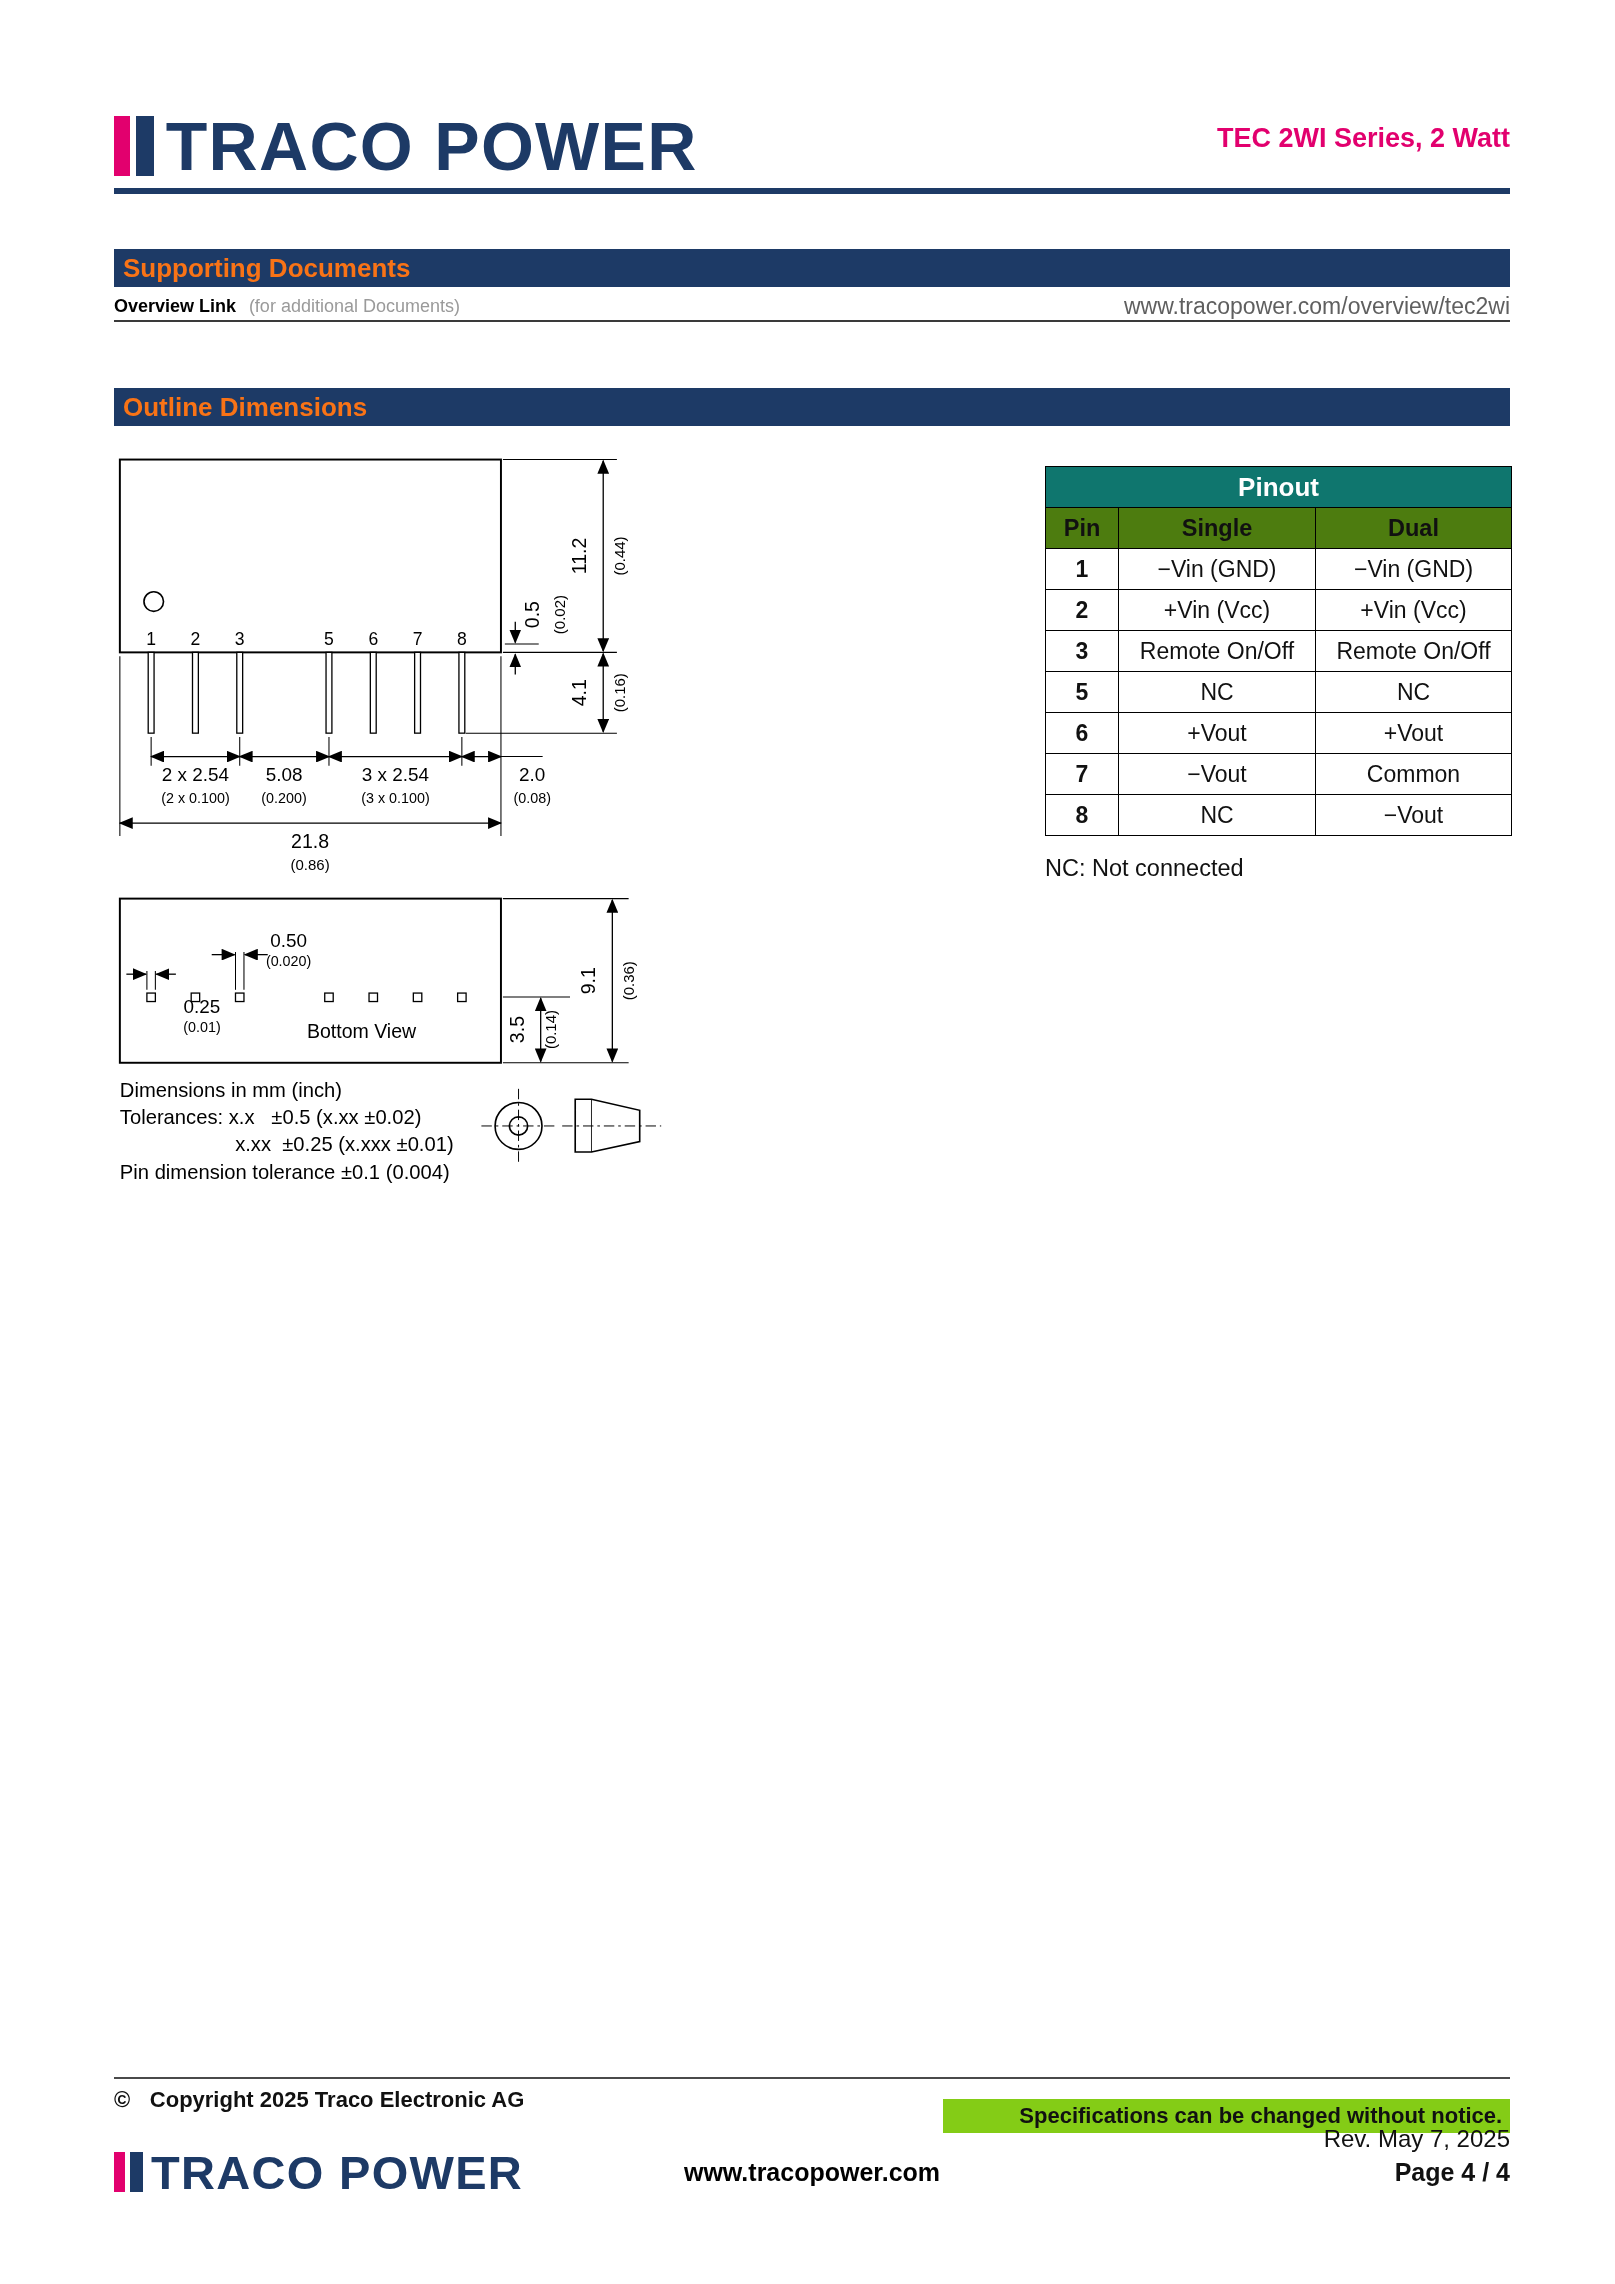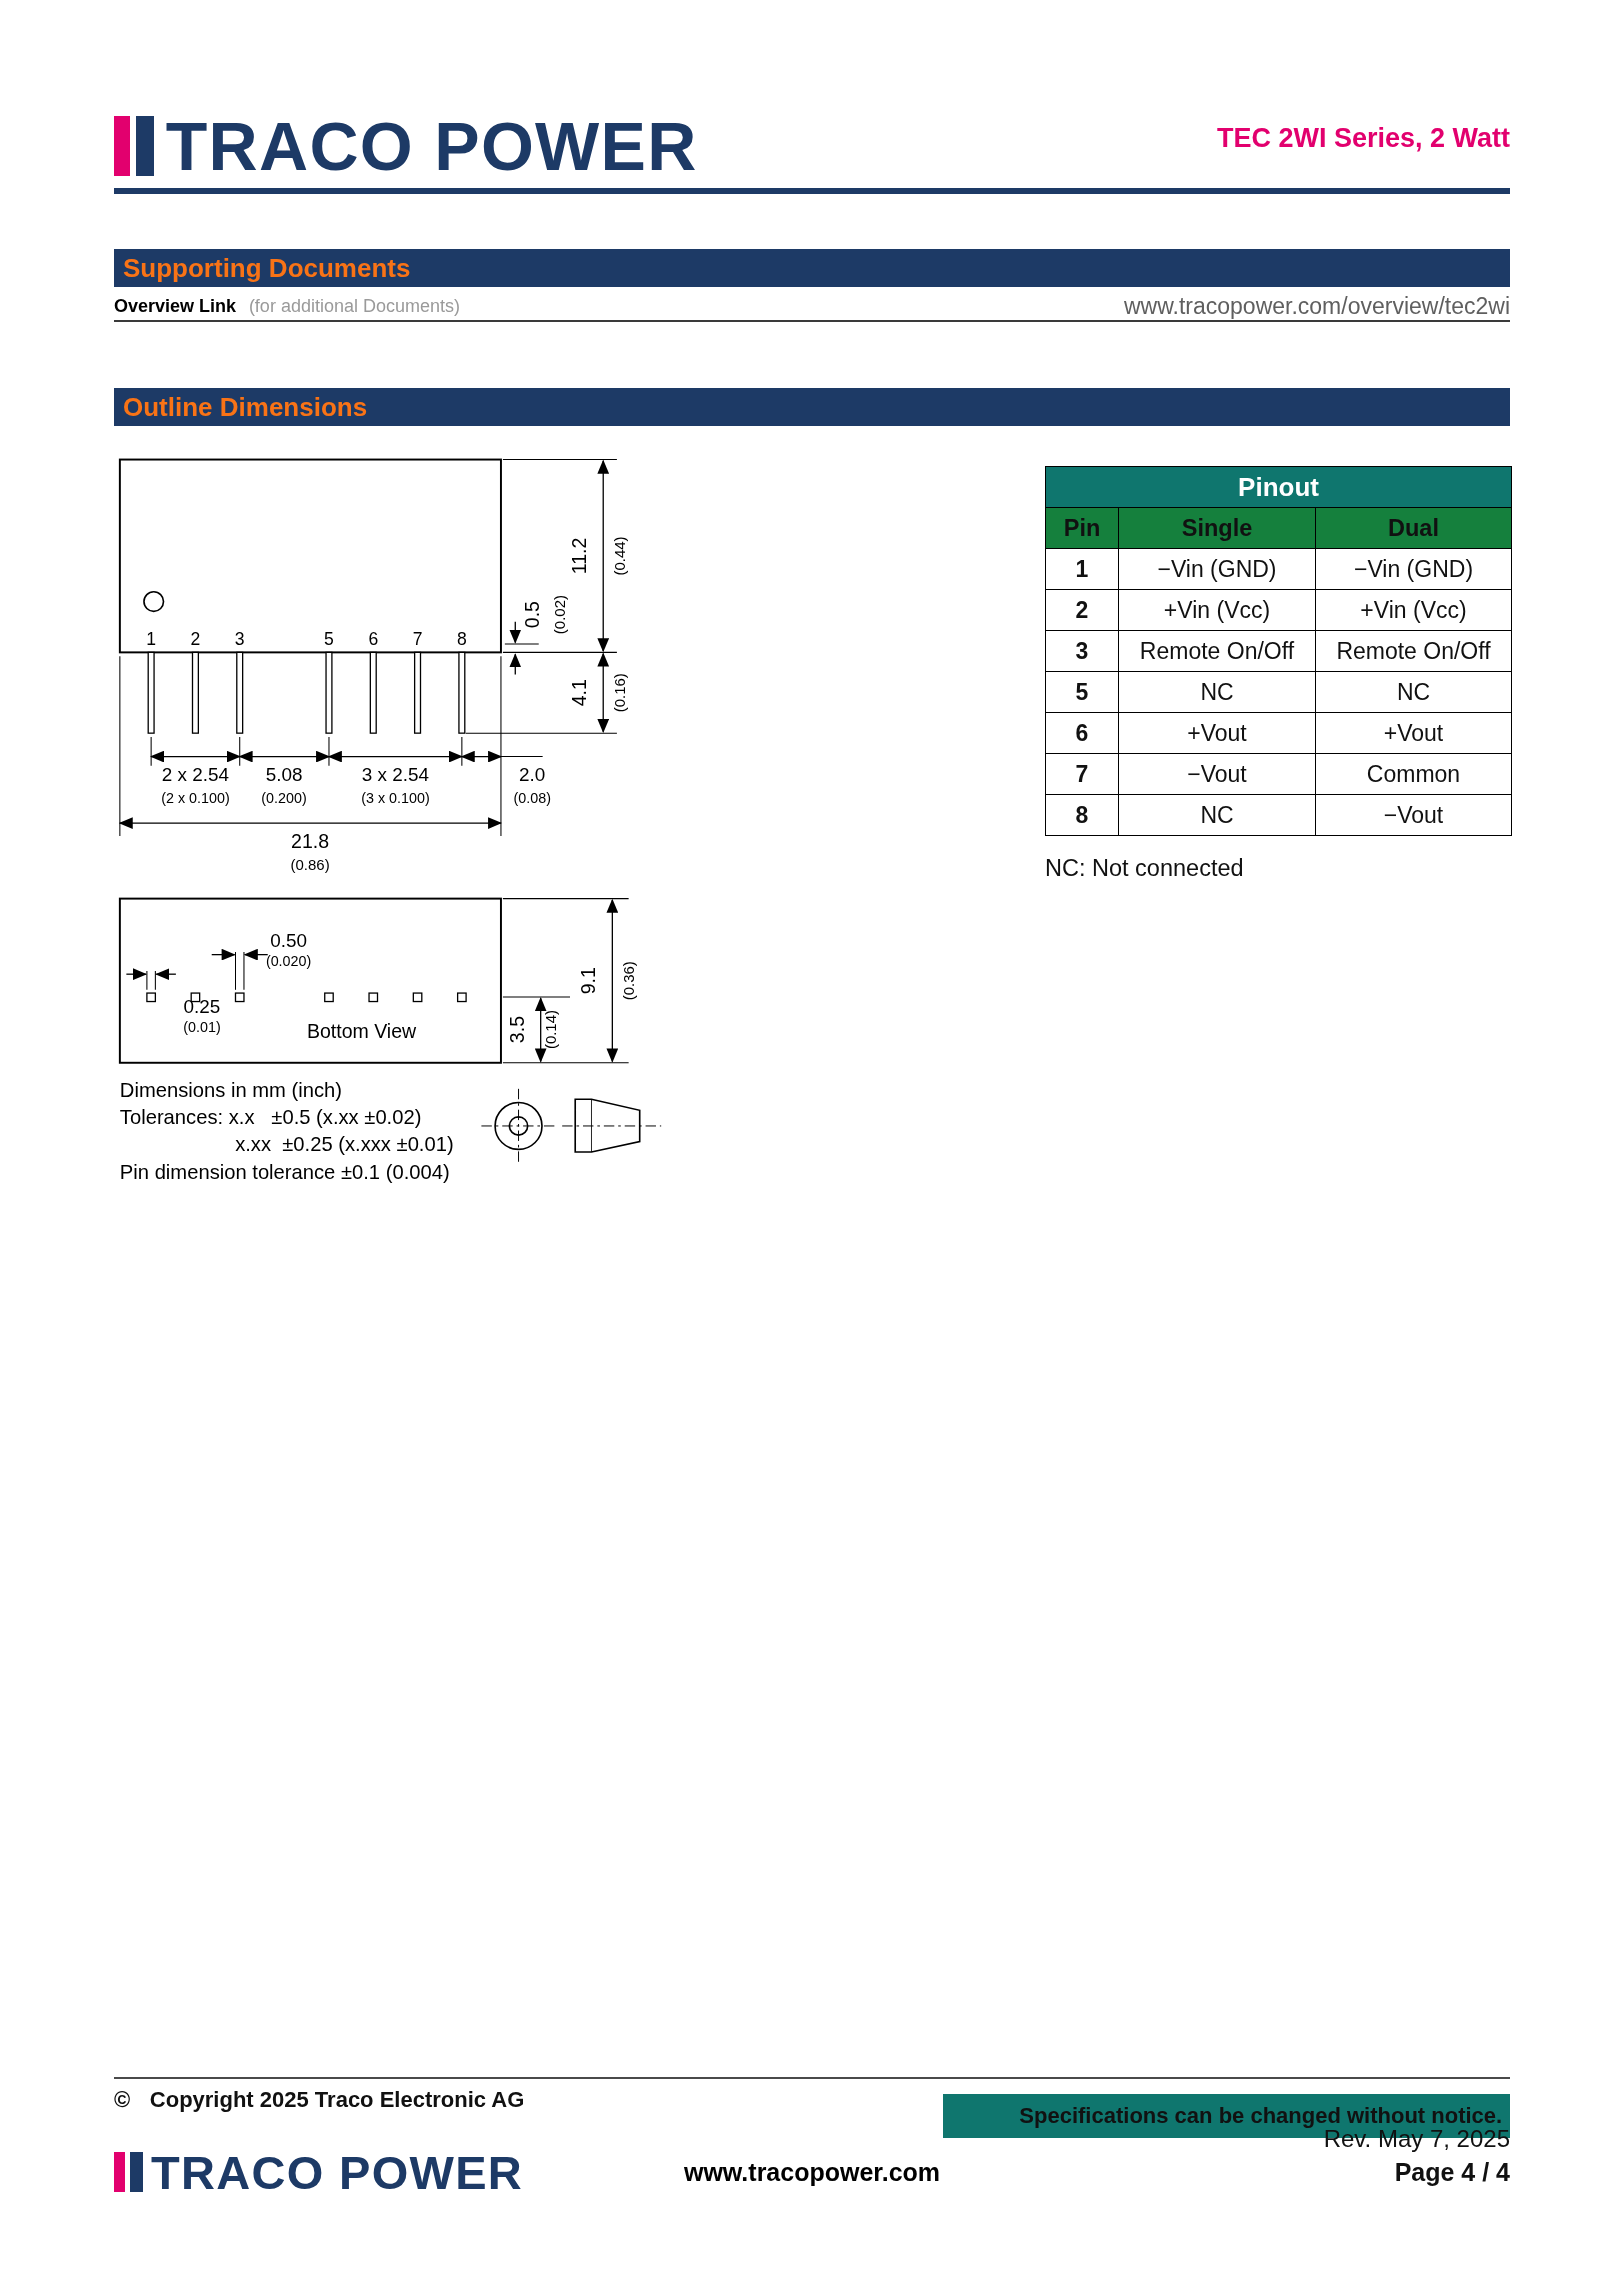--- a/index.html
+++ b/index.html
@@ -46,32 +46,32 @@
   .dim{stroke:#000;stroke-width:2;}
   .cl{stroke:#000;stroke-width:1.5;stroke-dasharray:16 6 4 6;}
   .thin{stroke:#000;stroke-width:1.3;}
   .t22{font-size:22px;}.t23{font-size:23px;}.t27{font-size:27px;}
   .t29{font-size:29px;}.t30{font-size:30px;}.t31{font-size:31px;}
 
   
   .pinout{position:absolute;left:1045px;top:466px;border-collapse:collapse;table-layout:fixed;width:465px;}
   .pinout th,.pinout td{border:1.3px solid #000;height:40px;text-align:center;vertical-align:middle;padding:0;}
   .pinout-title{background:#0f766e;color:#fff;font-size:26px;font-weight:bold;}
-  .pinout thead .colhead{font-size:23.5px;font-weight:bold;background:#15803d;margin-top:12px;}
+  .pinout thead .colhead{font-size:23.5px;font-weight:bold;background:#4d7c0f;margin-top:12px;}
   .pinout td{font-size:23px;}
   .pinout td.pin-num{font-weight:bold;}
   .nc-note{left:1045px;top:855px;font-size:23.5px;}
 
   
   .footer-rule{left:114px;top:2077px;width:1396px;height:2px;background:#4a4a4a;}
   .copyright-row{left:114px;top:2083px;width:1396px;height:34px;display:flex;
     justify-content:space-between;align-items:center;}
   .copy-left{font-size:22px;font-weight:bold;display:flex;align-items:center;}
   .copy-symbol{margin-right:19.6px;}
-  .notice-strip{width:567px;height:44px;background:#0f766e;display:flex;align-items:center;
+  .notice-strip{width:567px;height:34px;background:#84cc16;display:flex;align-items:center;
     justify-content:flex-end;padding-right:7.8px;box-sizing:border-box;font-size:22px;font-weight:bold;margin-top:32px;}
   .rev-line{left:114px;top:2124px;width:1396px;text-align:right;font-size:24px;line-height:29px;}
   .site-line{left:114px;top:2158px;width:1396px;text-align:center;font-size:25px;font-weight:bold;line-height:29px;}
   .site-line a{color:#000;text-decoration:none;}
   .page-line{left:114px;top:2158px;width:1396px;text-align:right;font-size:25px;font-weight:bold;line-height:29px;}
 </style>
 </head>
 <body>
 
 <div class="page">

